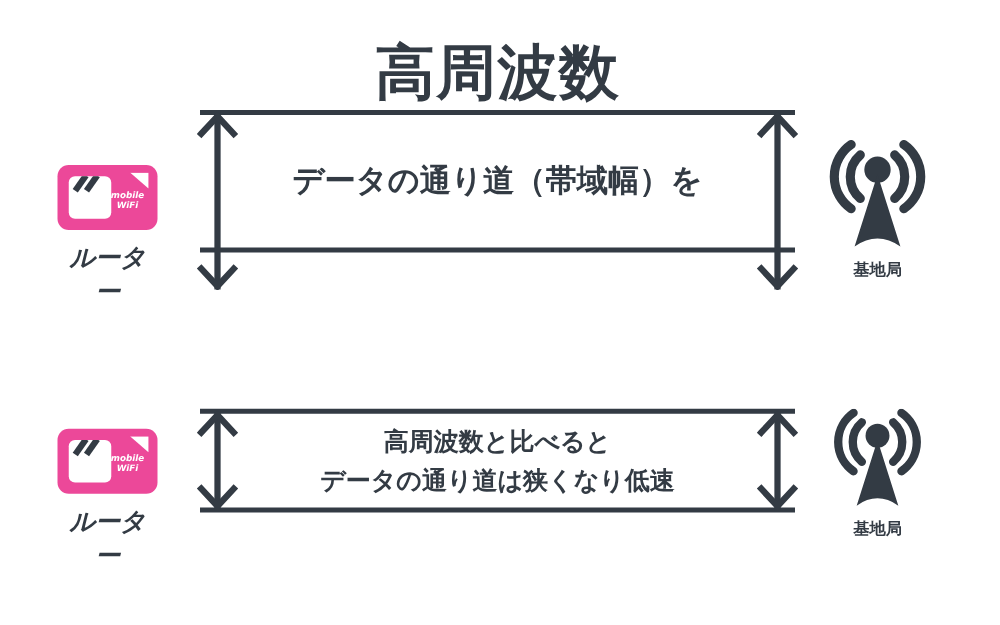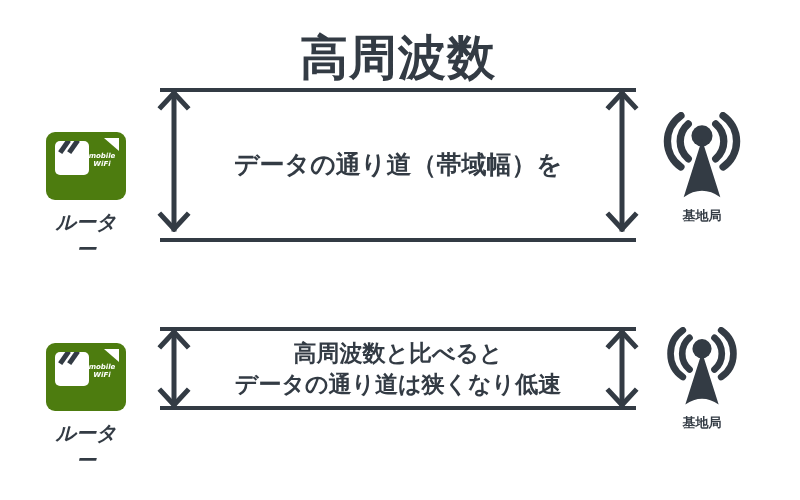--- a/index.html
+++ b/index.html
@@ -7,27 +7,27 @@
   .canvas { position:relative; width:800px; height:500px; background:#ffffff; overflow:hidden; color:#333B44; }
 
   .sec-title { position:absolute; left:160px; width:476px; text-align:center;
                font-size:48px; font-weight:bold; letter-spacing:1px; color:#333B44; }
 
   .band { position:absolute; left:160px; width:476px;
           border-top:4px solid #333B44; border-bottom:4px solid #333B44;
           display:flex; flex-direction:column; justify-content:center; align-items:center; }
   .band-text { text-align:center; font-weight:bold; color:#333B44; }
   .band-text.big   { font-size:25px; line-height:34px; }
-  .band-text.small { font-size:23px; line-height:31px; }
+  .band-text.small { font-size:20px; line-height:31px; }
 
   .varrow { position:absolute; }
   .varrow line, .varrow polyline { stroke:#333B44; stroke-width:5; fill:none; stroke-linecap:square; }
 
   .router { position:absolute; width:80px; text-align:center; }
-  .router-body { position:relative; width:80px; height:68px; background:#4d7c0f; border-radius:9px; }
+  .router-body { position:relative; width:80px; height:52px; background:#ec4899; border-radius:9px; }
   .router-screen { position:absolute; left:9px; top:9px; width:34px; height:34px;
                    background:#ffffff; border-radius:5px; overflow:hidden; }
   .slash { position:absolute; width:5px; height:15px; background:#333B44; transform:rotate(35deg); }
   .slash.a { left:7px;  top:-2px; }
   .slash.b { left:16px; top:-2px; }
   .router-corner { position:absolute; right:7px; top:6px; width:15px; height:13px;
                    background:#ffffff; clip-path:polygon(0 0, 100% 0, 100% 100%); }
   .router-brand { position:absolute; right:4px; top:20px; width:40px; color:#ffffff;
                   font-size:7px; font-style:italic; font-weight:bold; line-height:8px; text-align:center; }
 
@@ -39,21 +39,21 @@
   .router .icon-label  { margin-top:9px;font-style:italic; }
   .station .icon-label { margin-top:3px; font-size:13px; }
 </style>
 </head>
 <body>
 
 <div class="canvas">
 
   <h2 class="sec-title" style="top:26px">高周波数</h2>
 
-  <div class="band" style="top:88px;height:154px">
+  <div class="band" style="top:88px;height:114px">
     <div class="band-text big">
       <div>データの通り道（帯域幅）を</div>
     </div>
   </div>
 
   <svg class="varrow" style="left:152px;top:90px" width="44" height="142" viewBox="0 0 44 142">
     <line x1="22" y1="3" x2="22" y2="139"></line>
     <polyline points="9,17 22,3 35,17"></polyline>
     <polyline points="9,125 22,139 35,125"></polyline>
   </svg>

